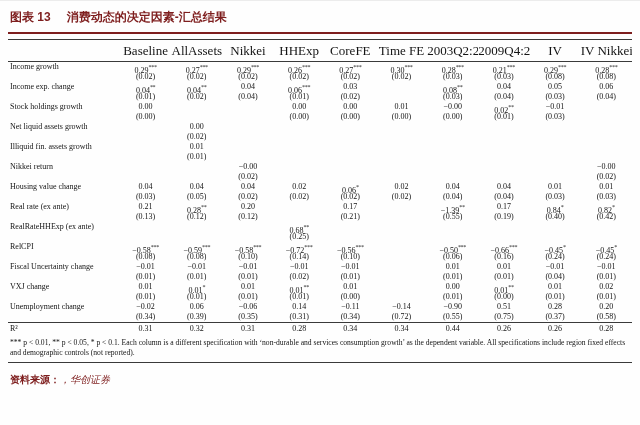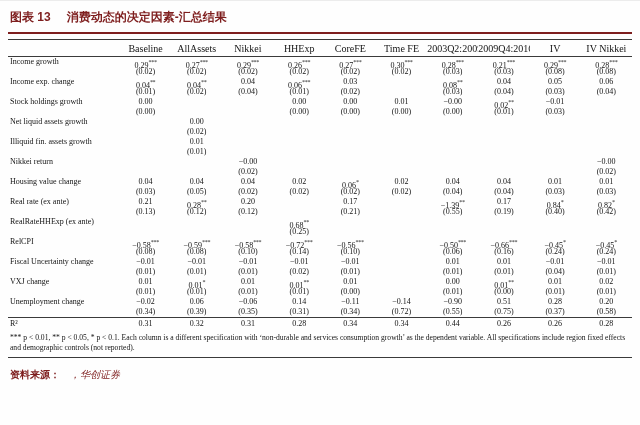--- a/index.html
+++ b/index.html
@@ -23,39 +23,39 @@
   }
   .title-rule { height:2px; background:#7e1e1e; margin-bottom:5px; }
 
   table.results {
     width:100%; border-collapse:collapse; table-layout:fixed;
     font-size:8px; color:#141414;
   }
   table.results col.c-label { width:112px; }
   thead td {
     border-top:1.2px solid #3a3a3a; border-bottom:1px solid #3a3a3a;
-    font-size:10px; text-align:center; padding:2.5px 0; white-space:nowrap; overflow:hidden;
+    font-size:13px; text-align:center; padding:2.5px 0; white-space:nowrap; overflow:hidden;
   }
   td.lbl { text-align:left; padding-left:2px; white-space:nowrap; overflow:hidden; vertical-align:top; line-height:10px; }
   td.val { text-align:center; vertical-align:top; }
   .coef, .se { line-height:10px; height:10px; white-space:nowrap; }
   .star { font-size:6px; vertical-align:super; letter-spacing:-0.3px; }
   tr.stat td { line-height:12px; text-align:center; font-size:8px; }
   tr.stat td.lbl { text-align:left;margin-left:36px; }
   tr.stat-first td { border-top:1px solid #3a3a3a; }
   tr.stat-last td { border-bottom:1px solid #3a3a3a; }
   td.footnote {
     border-bottom:1.2px solid #3a3a3a;
     font-size:7.6px; line-height:10px; text-align:left;
     padding:3px 2px 4px 2px; white-space:normal;
   }
   .source-row {
     margin-top:10px; padding-left:2px;
     color:#7e1e1e; font-size:10px;
-    display:flex; gap:10px; align-items:baseline;
+    display:flex; gap:0; align-items:baseline;
   }
   .source-label { font-weight:bold; font-family:"Liberation Sans", sans-serif; }
   .source-text { font-style:italic; }
   .source-suffix { font-style:italic; }
 </style>
 </head>
 <body>
 
 <div class="page">
 

